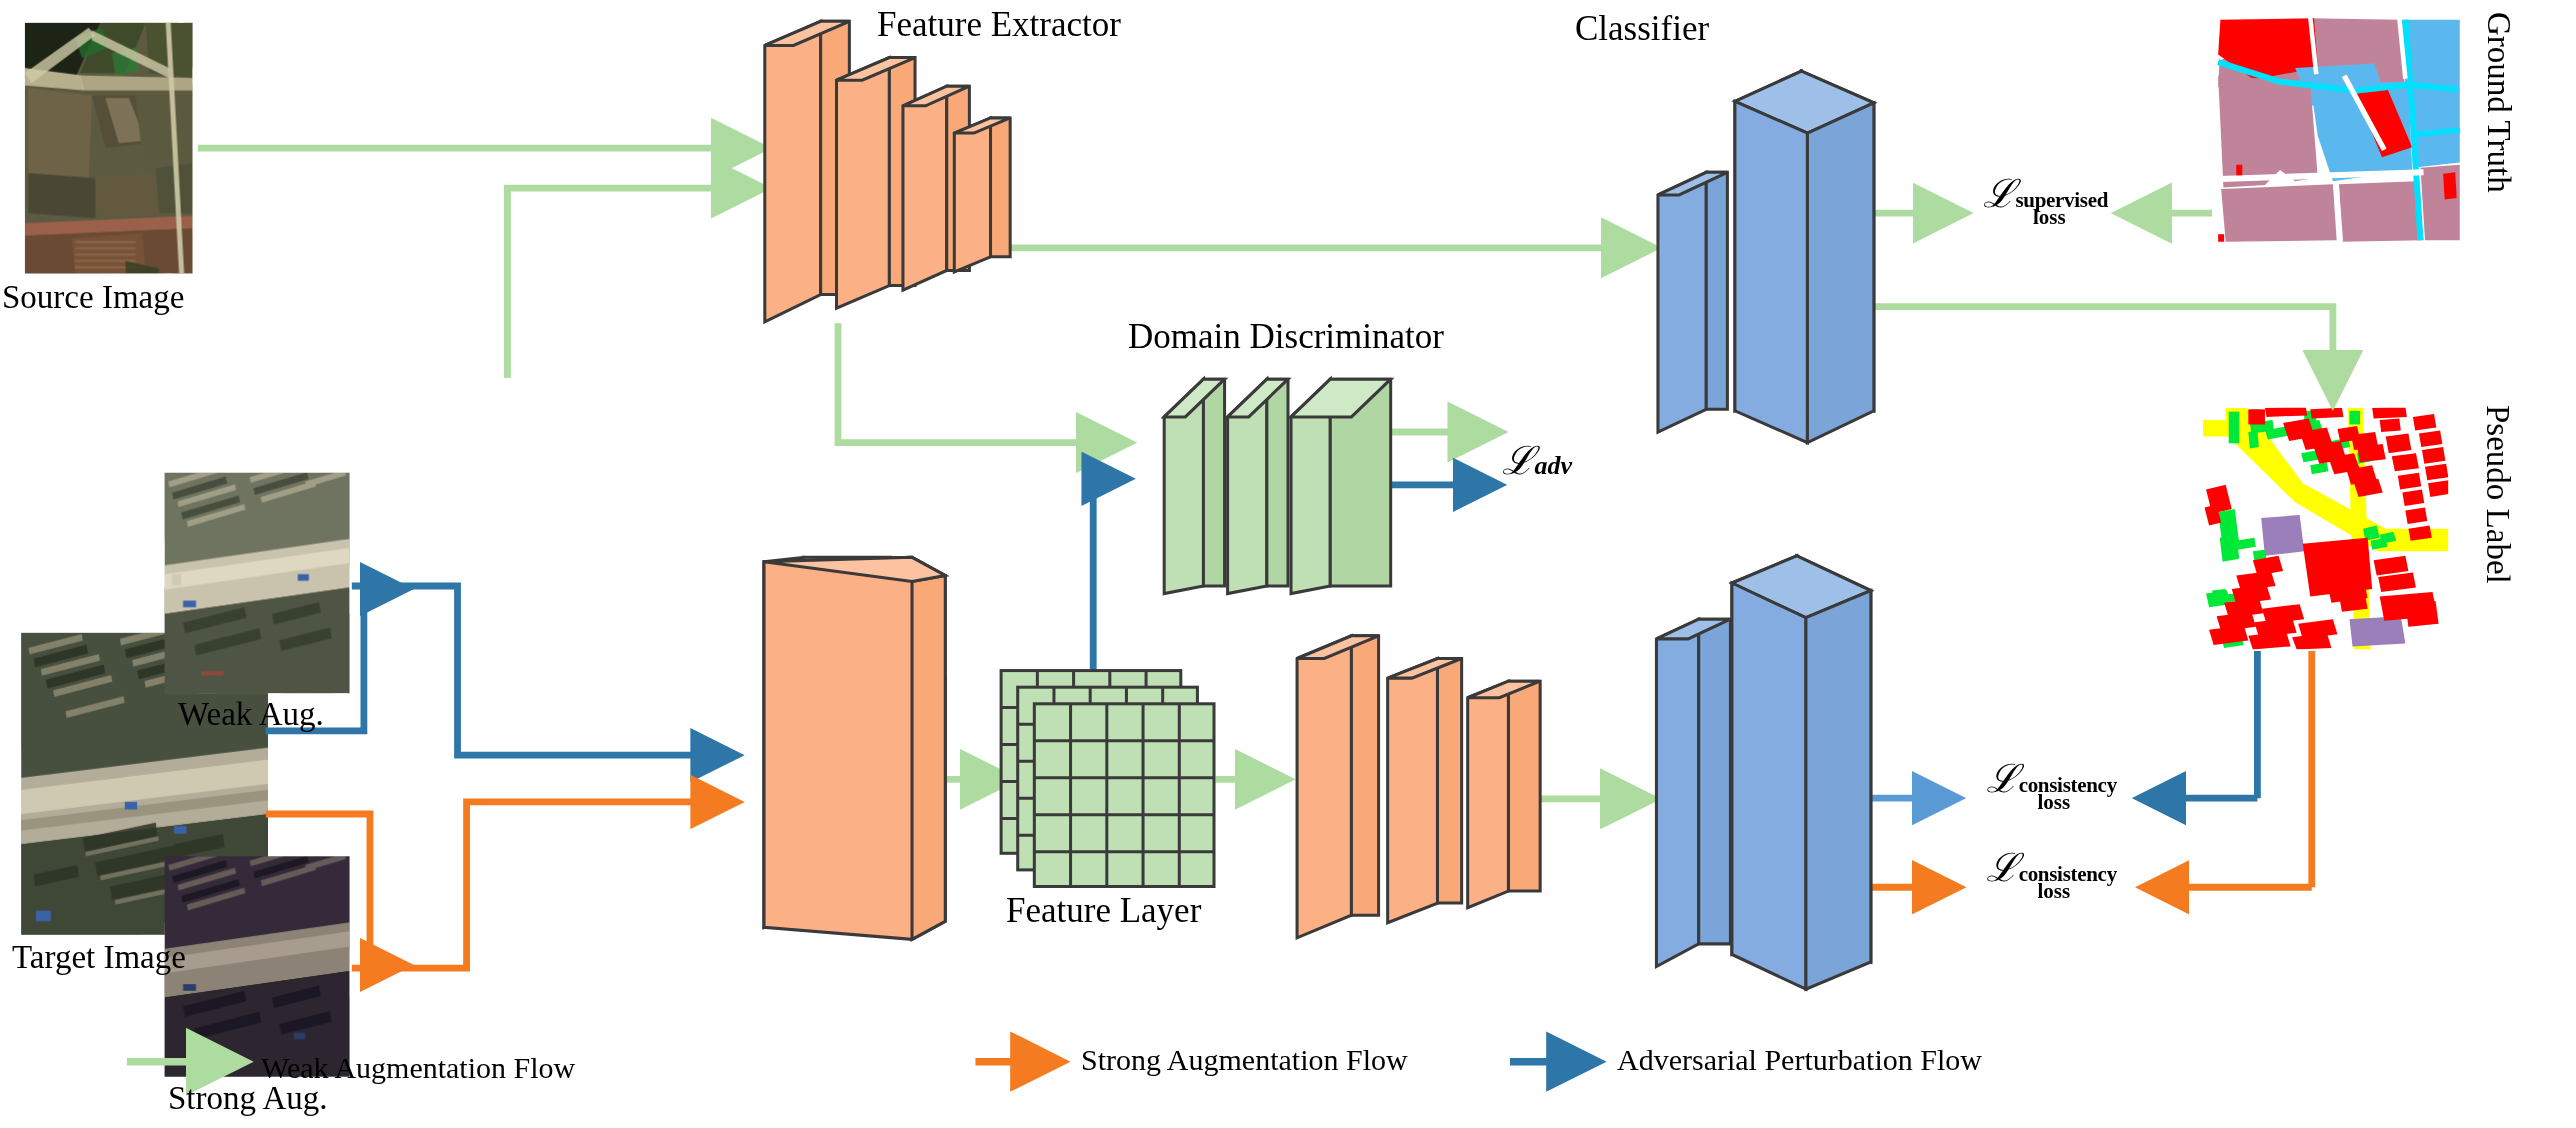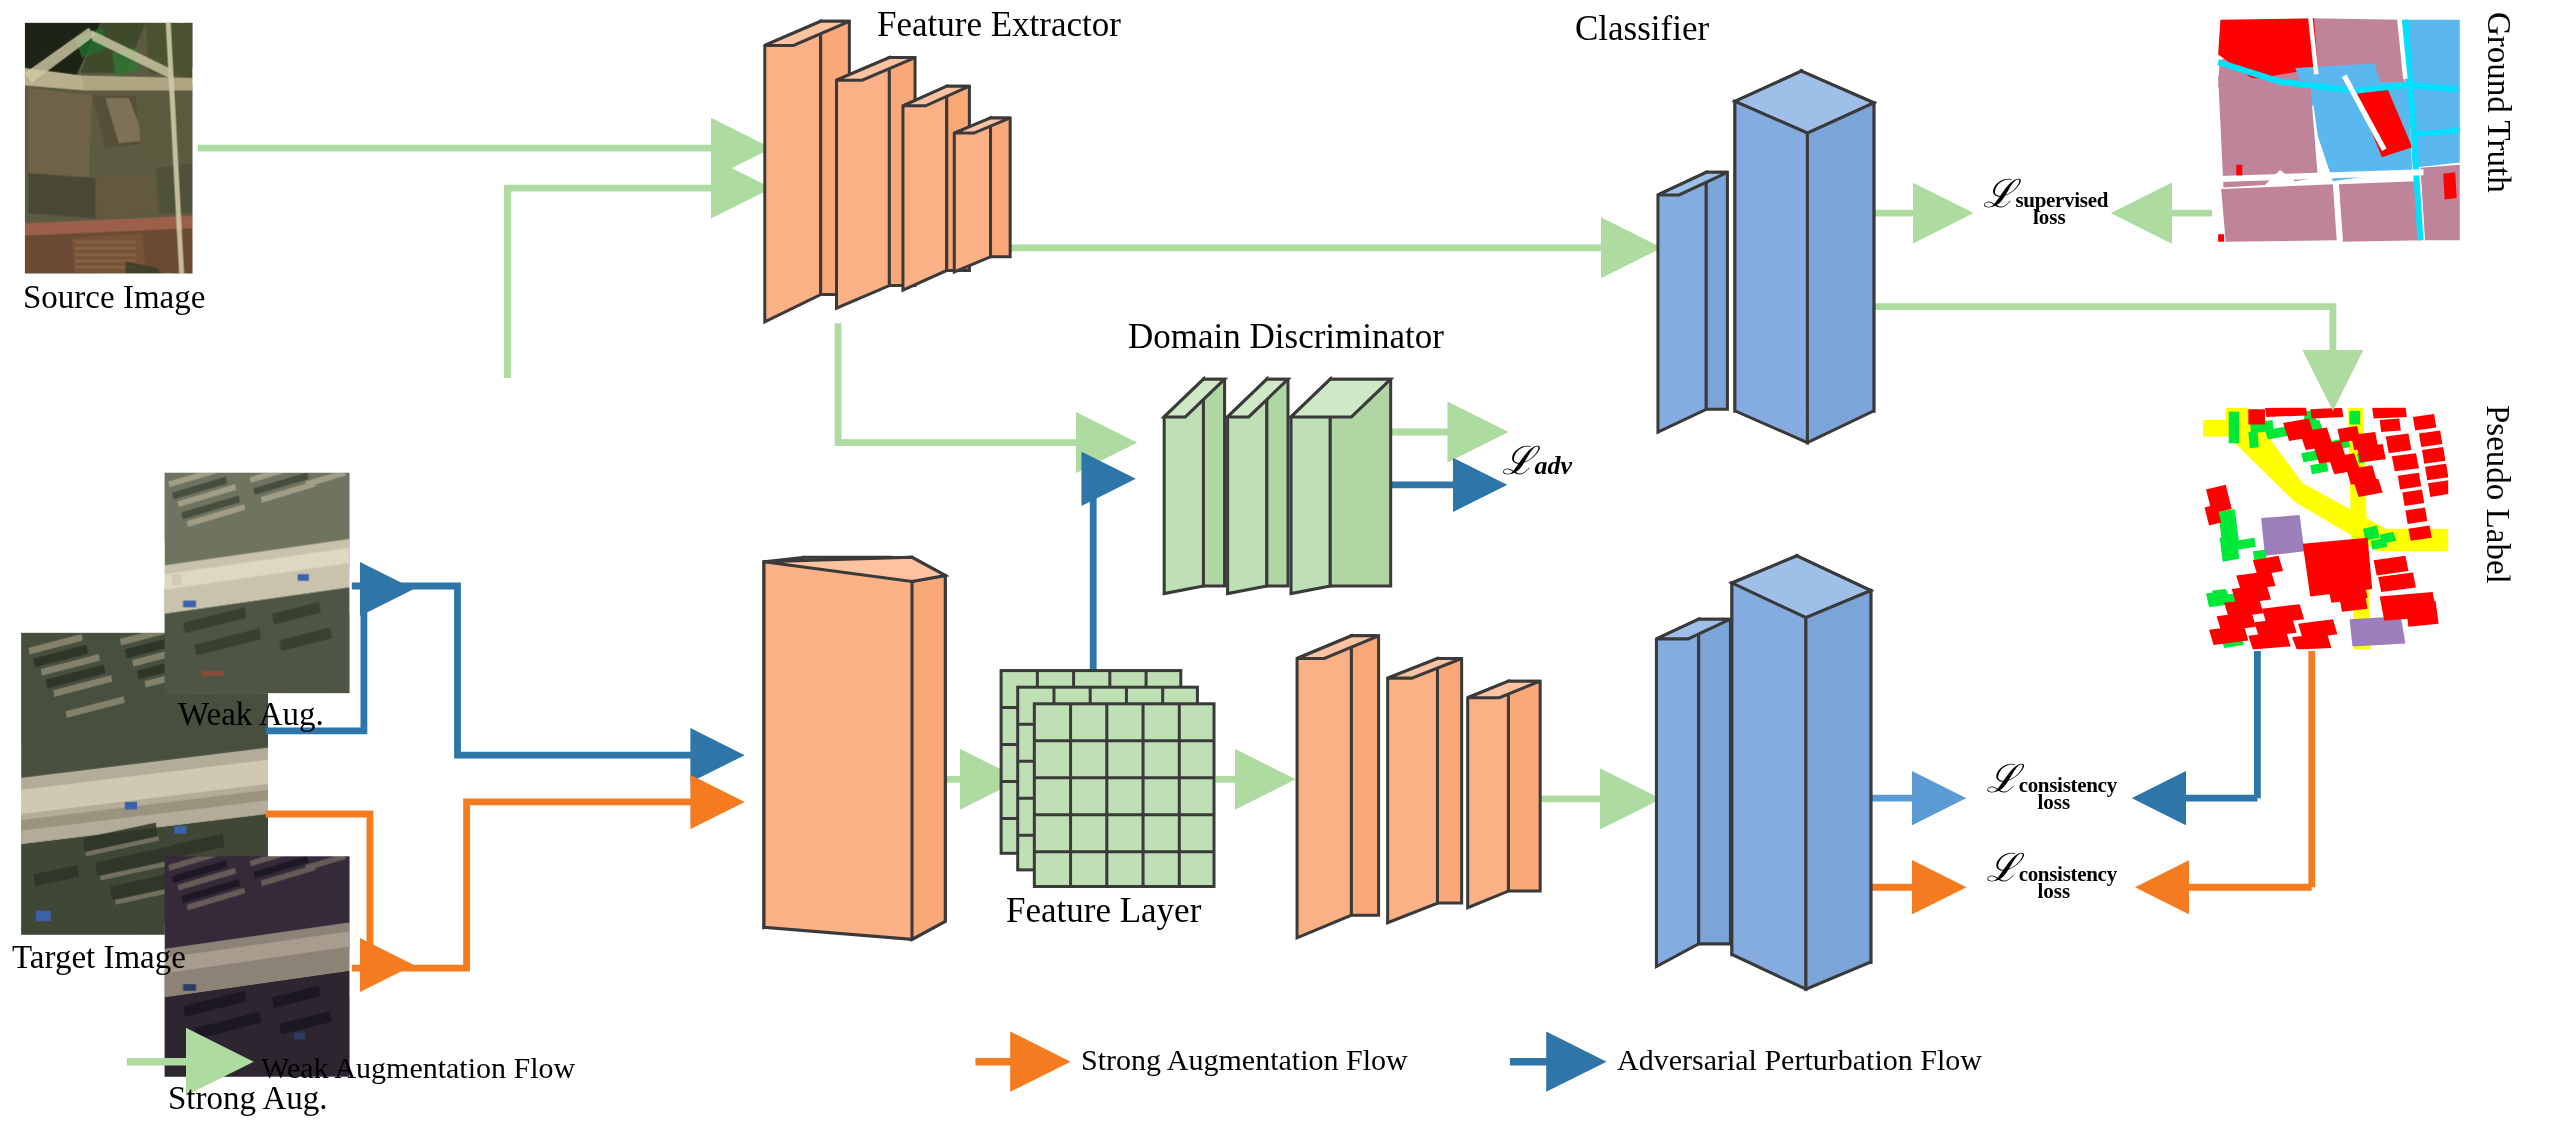--- a/index.html
+++ b/index.html
@@ -501,21 +501,21 @@
   </svg>
 
   <div class="lbl title" style="left:877px;top:4.5px;">Feature Extractor</div>
 
   <div class="lbl title" style="left:1575px;top:9px;">Classifier</div>
 
   <div class="lbl title" style="left:1128px;top:317px;font-family:Liberation Serif, serif;">Domain Discriminator</div>
 
   <div class="lbl title" style="left:1006px;top:891px;">Feature Layer</div>
 
-  <div class="lbl caption" style="left:23px;top:279px;">Source Image</div>
+  <div class="lbl caption" style="left:2px;top:279px;">Source Image</div>
 
   <div class="lbl caption" style="left:12px;top:939px;">Target Image</div>
 
   <div class="lbl caption" style="left:178px;top:696px;">Weak Aug.</div>
 
   <div class="lbl caption" style="left:168px;top:1080px;">Strong Aug.</div>
 
   <div class="lbl caption vert" style="left:2517px;top:12px;transform:rotate(90deg);">Ground Truth</div>
 
   <div class="lbl caption vert" style="left:2516px;top:405px;transform:rotate(90deg);">Pseudo Label</div>

